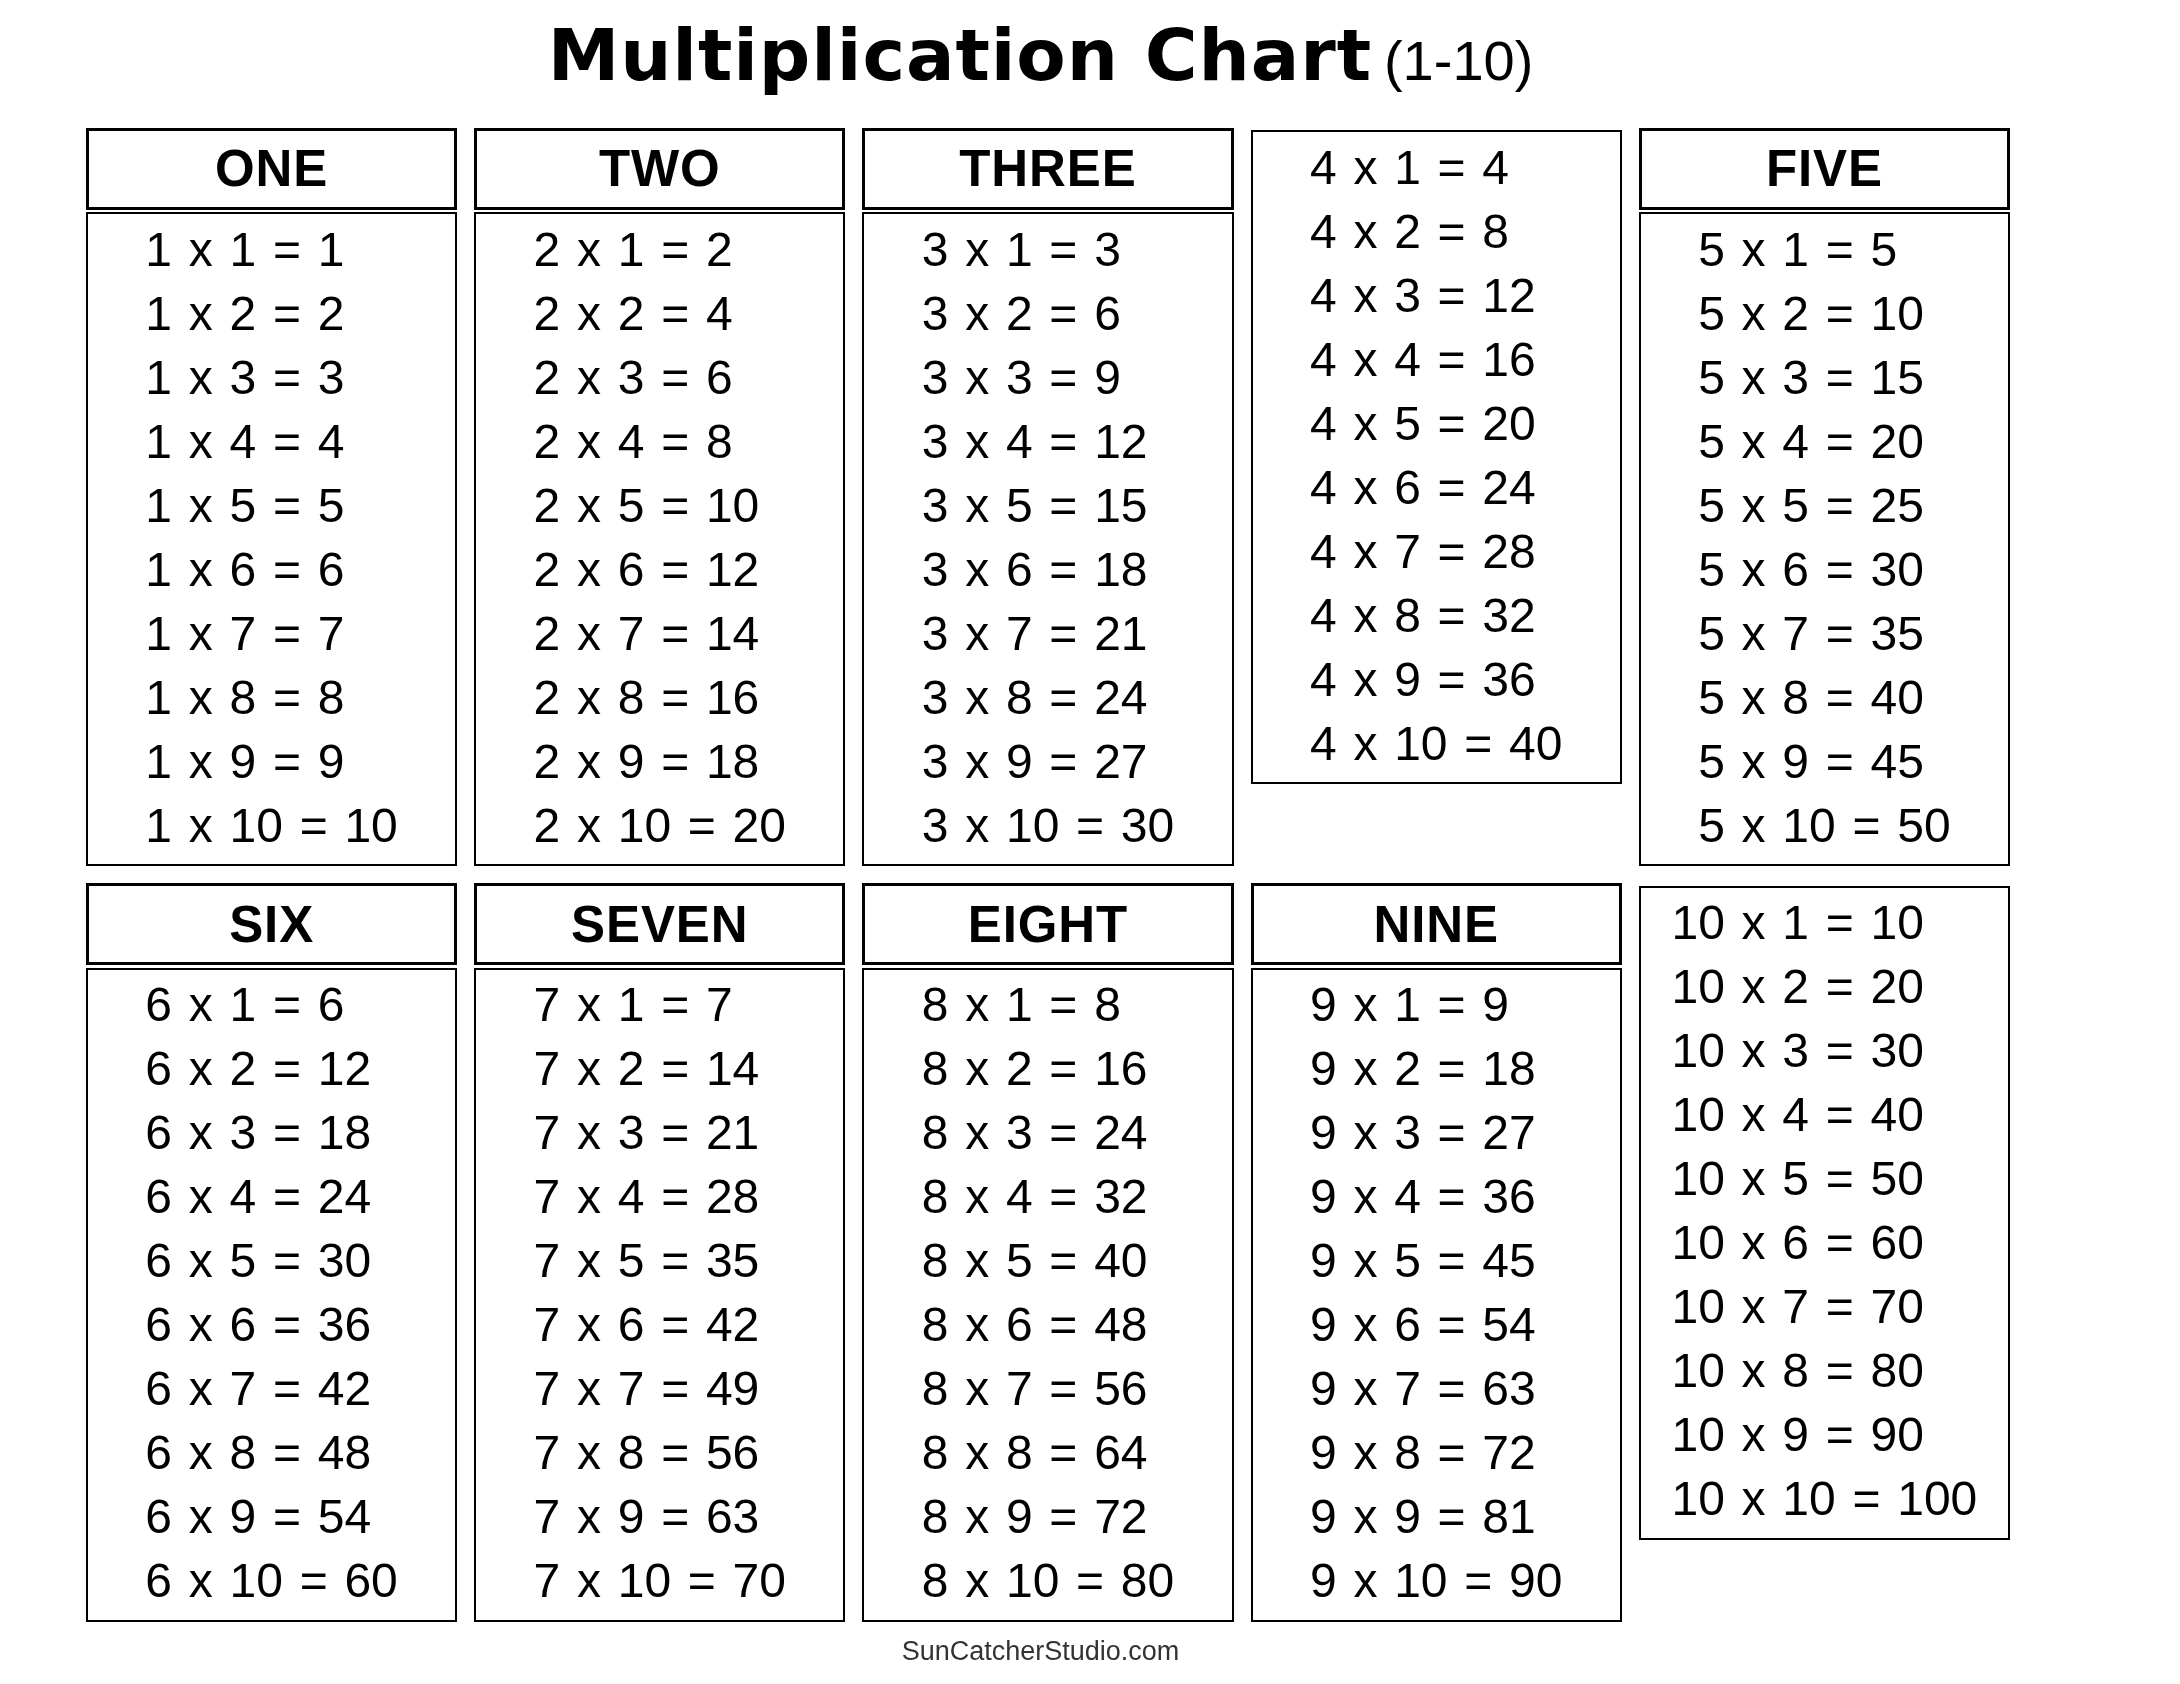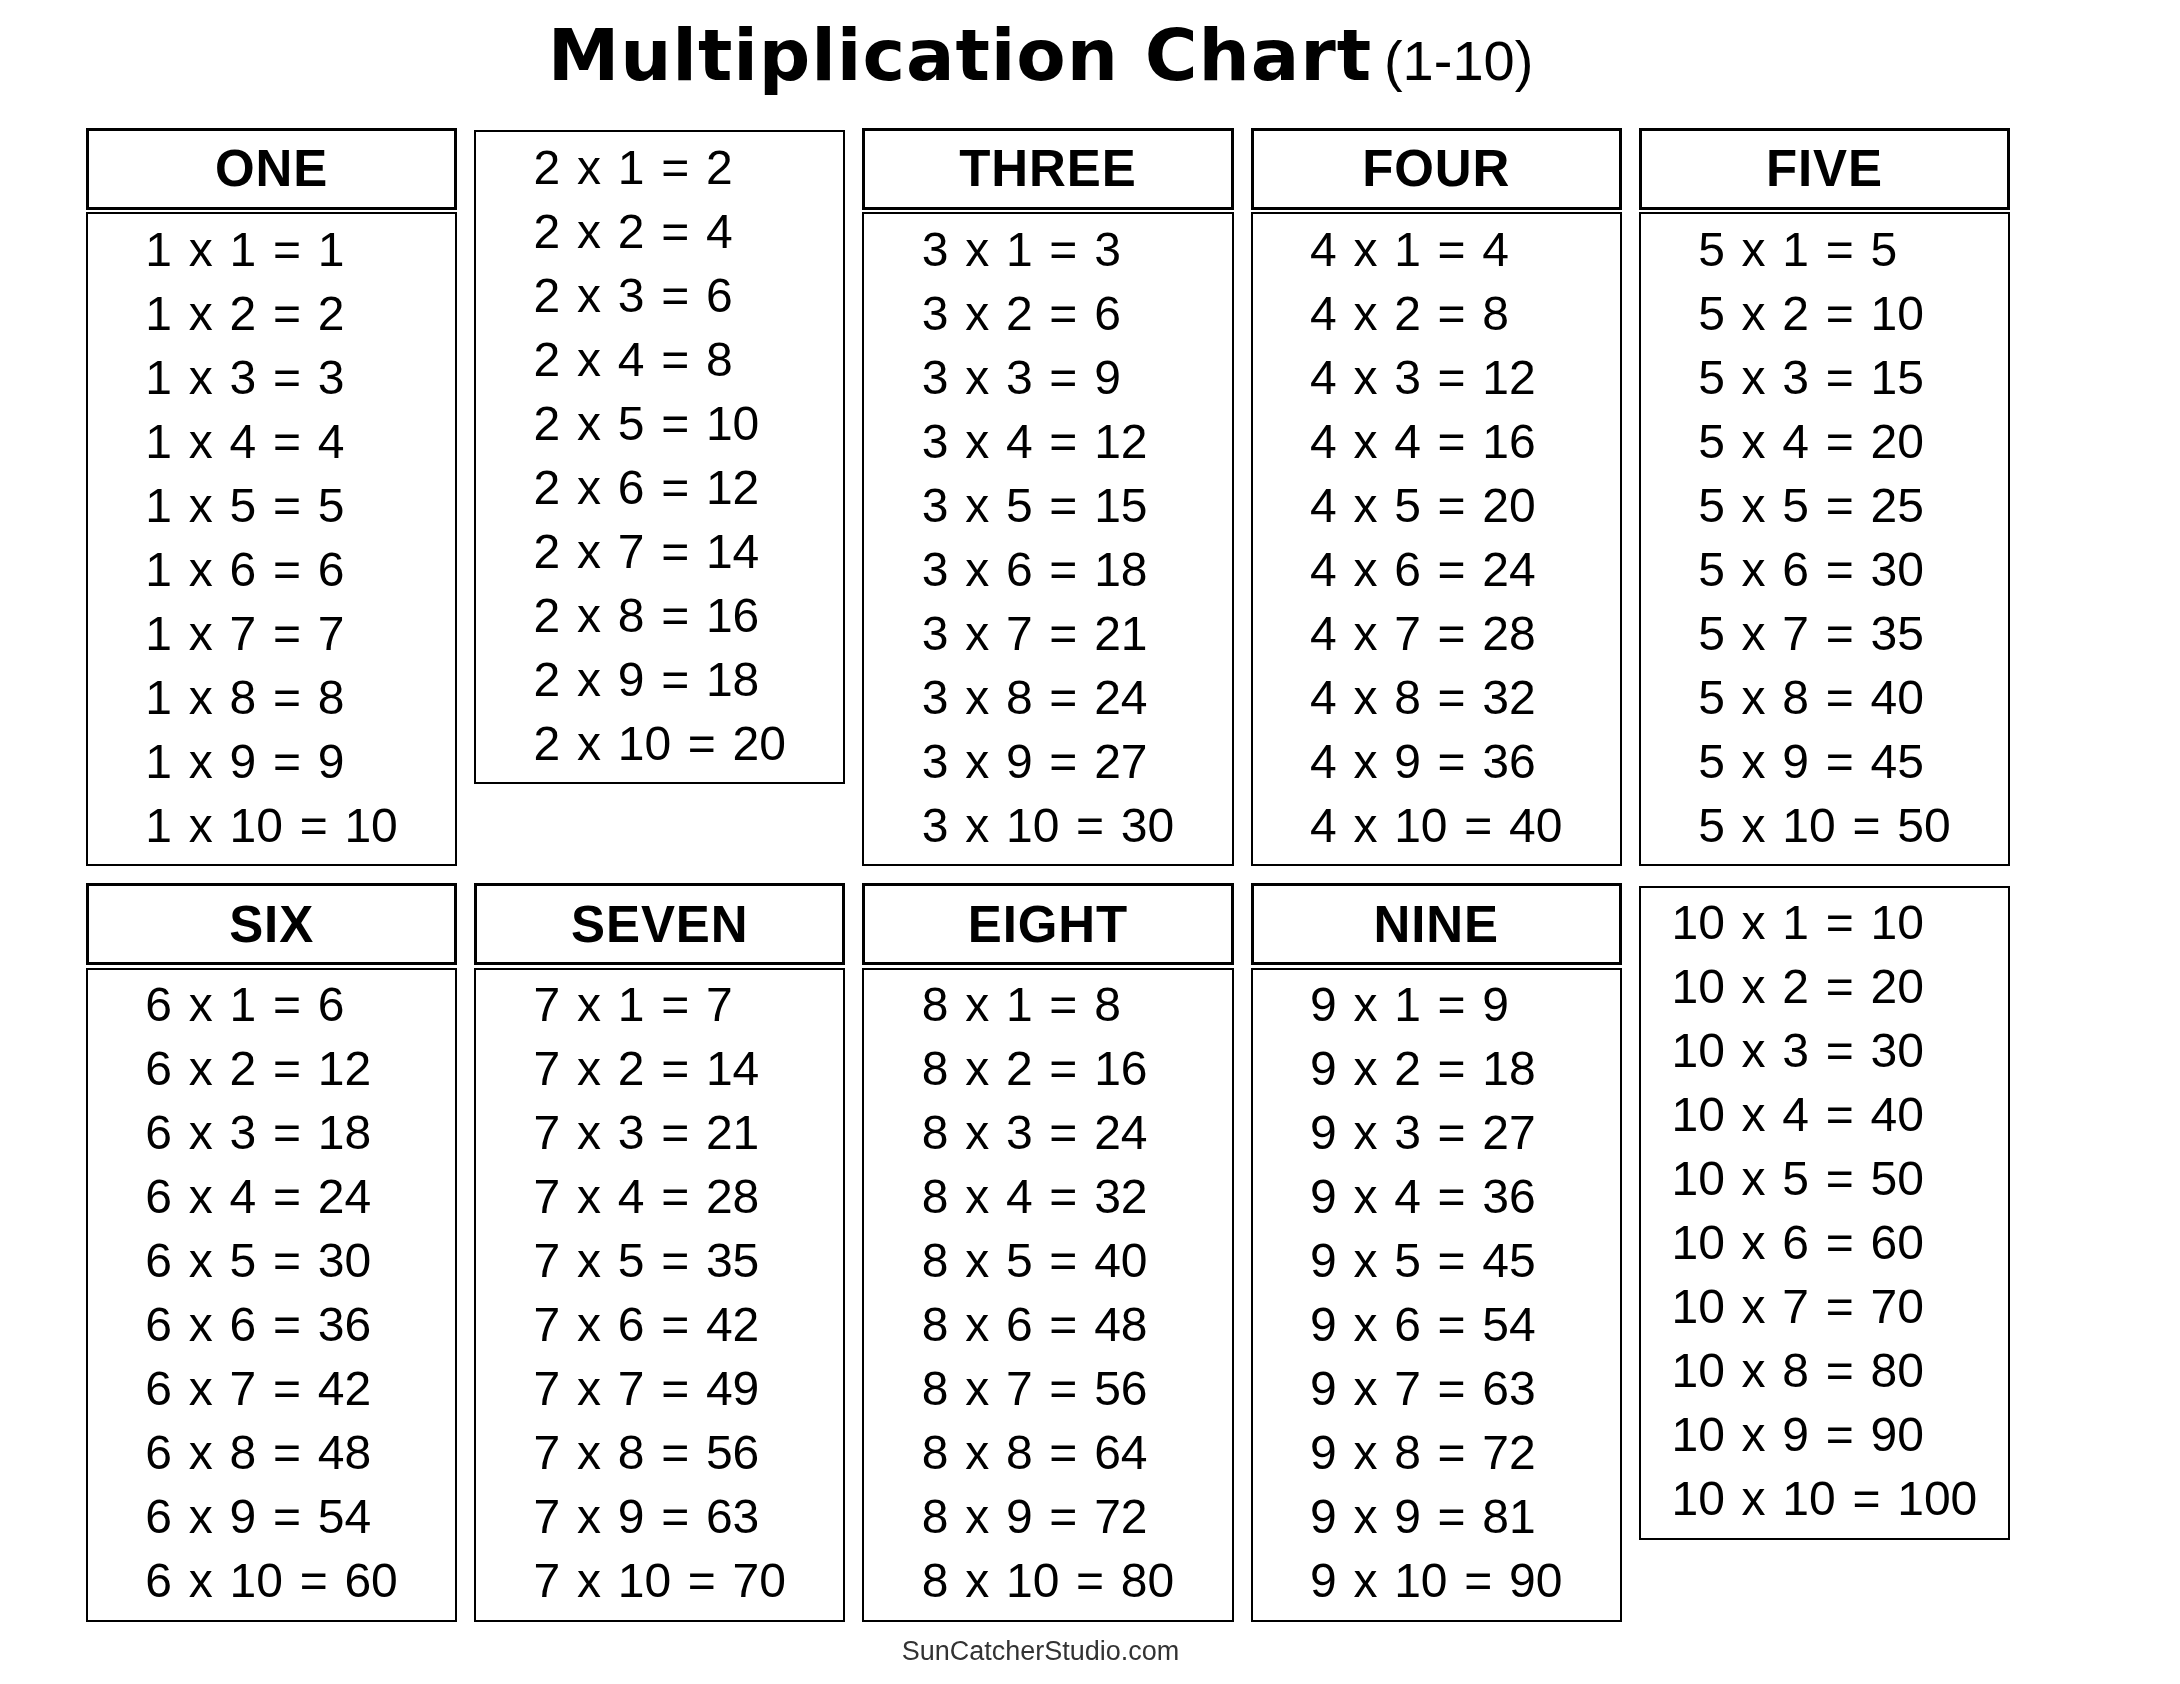--- a/index.html
+++ b/index.html
@@ -97,38 +97,38 @@
   <section class="table-box">
     <header class="table-header">
       <span class="table-title">ONE</span>
     </header>
     <div class="table-body">
       <div class="equations"><div class="equation-row">1 x 1 = 1</div><div class="equation-row">1 x 2 = 2</div><div class="equation-row">1 x 3 = 3</div><div class="equation-row">1 x 4 = 4</div><div class="equation-row">1 x 5 = 5</div><div class="equation-row">1 x 6 = 6</div><div class="equation-row">1 x 7 = 7</div><div class="equation-row">1 x 8 = 8</div><div class="equation-row">1 x 9 = 9</div><div class="equation-row">1 x 10 = 10</div></div>
     </div>
   </section>
 
   <section class="table-box">
+    <header class="table-header">
+      <span class="table-title">TWO</span>
+    </header>
     <div class="table-body">
       <div class="equations"><div class="equation-row">2 x 1 = 2</div><div class="equation-row">2 x 2 = 4</div><div class="equation-row">2 x 3 = 6</div><div class="equation-row">2 x 4 = 8</div><div class="equation-row">2 x 5 = 10</div><div class="equation-row">2 x 6 = 12</div><div class="equation-row">2 x 7 = 14</div><div class="equation-row">2 x 8 = 16</div><div class="equation-row">2 x 9 = 18</div><div class="equation-row">2 x 10 = 20</div></div>
     </div>
   </section>
 
   <section class="table-box">
     <header class="table-header">
       <span class="table-title">THREE</span>
     </header>
     <div class="table-body">
       <div class="equations"><div class="equation-row">3 x 1 = 3</div><div class="equation-row">3 x 2 = 6</div><div class="equation-row">3 x 3 = 9</div><div class="equation-row">3 x 4 = 12</div><div class="equation-row">3 x 5 = 15</div><div class="equation-row">3 x 6 = 18</div><div class="equation-row">3 x 7 = 21</div><div class="equation-row">3 x 8 = 24</div><div class="equation-row">3 x 9 = 27</div><div class="equation-row">3 x 10 = 30</div></div>
     </div>
   </section>
 
   <section class="table-box">
-    <header class="table-header">
-      <span class="table-title">FOUR</span>
-    </header>
     <div class="table-body">
       <div class="equations"><div class="equation-row">4 x 1 = 4</div><div class="equation-row">4 x 2 = 8</div><div class="equation-row">4 x 3 = 12</div><div class="equation-row">4 x 4 = 16</div><div class="equation-row">4 x 5 = 20</div><div class="equation-row">4 x 6 = 24</div><div class="equation-row">4 x 7 = 28</div><div class="equation-row">4 x 8 = 32</div><div class="equation-row">4 x 9 = 36</div><div class="equation-row">4 x 10 = 40</div></div>
     </div>
   </section>
 
   <section class="table-box">
     <header class="table-header">
       <span class="table-title">FIVE</span>
     </header>
     <div class="table-body">

